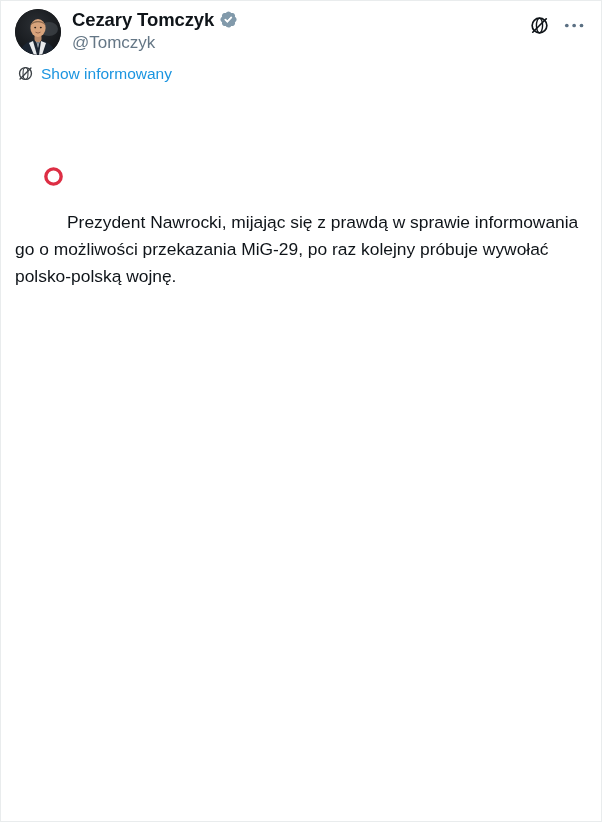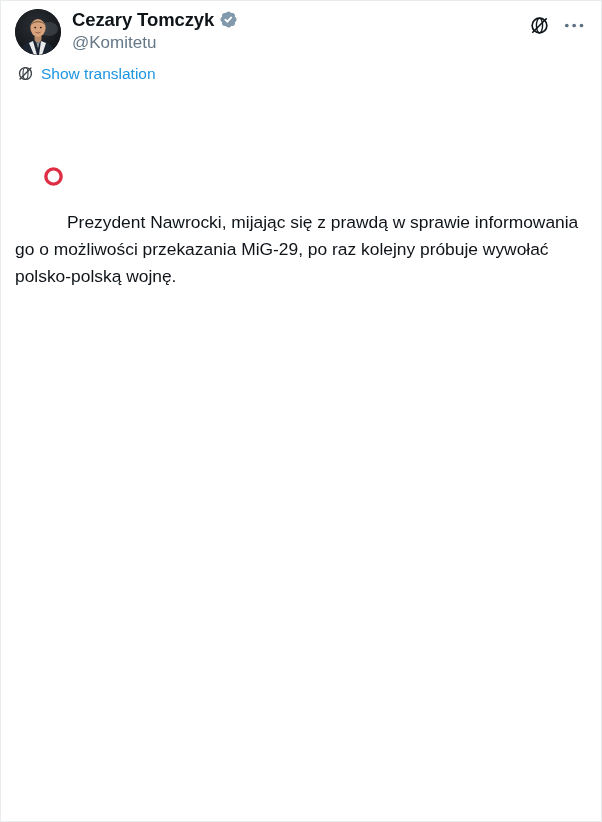--- a/index.html
+++ b/index.html
@@ -191,21 +191,21 @@
     <div class="identity">
       <div class="name-row">
         <span class="display-name">Cezary Tomczyk</span>
         <span class="verified-badge">
           <svg width="19" height="19" viewBox="0 0 22 22" aria-hidden="true">
             <path fill="#829aab" d="M20.396 11c-.018-.646-.215-1.275-.57-1.816-.354-.54-.852-.972-1.438-1.246.223-.607.27-1.264.14-1.897-.131-.634-.437-1.218-.882-1.687-.47-.445-1.053-.75-1.687-.882-.633-.13-1.29-.083-1.897.14-.273-.587-.704-1.086-1.245-1.44S11.647 1.62 11 1.604c-.646.017-1.273.213-1.813.568s-.969.854-1.24 1.44c-.608-.223-1.267-.272-1.902-.14-.635.13-1.22.436-1.69.882-.445.47-.749 1.055-.878 1.688-.13.633-.08 1.29.144 1.896-.587.274-1.087.705-1.443 1.245-.356.54-.555 1.17-.574 1.817.02.647.218 1.276.574 1.817.356.54.856.972 1.443 1.245-.224.606-.274 1.263-.144 1.896.13.634.433 1.218.877 1.688.47.443 1.054.747 1.687.878.633.132 1.29.084 1.897-.136.274.586.705 1.084 1.246 1.439.54.354 1.17.551 1.816.569.647-.016 1.276-.213 1.817-.567s.972-.854 1.245-1.44c.604.239 1.266.296 1.903.164.636-.132 1.22-.447 1.68-.907.46-.46.776-1.044.908-1.681s.075-1.299-.165-1.903c.586-.274 1.084-.705 1.439-1.246.354-.54.551-1.17.569-1.816zM9.662 14.85l-3.429-3.428 1.293-1.302 2.072 2.072 4.4-4.794 1.347 1.246z"></path>
             <path fill="#ffffff" d="M9.662 14.85l-3.429-3.428 1.293-1.302 2.072 2.072 4.4-4.794 1.347 1.246z"></path>
           </svg>
         </span>
       </div>
-      <div class="handle">@Komitetu</div>
+      <div class="handle">@Tomczyk</div>
     </div>
 
     <div class="header-actions">
       <button class="icon-btn" aria-label="translate">
         <svg width="21" height="21" viewBox="0 0 24 24" aria-hidden="true">
           <circle cx="12" cy="12" r="8.4" fill="none" stroke="currentColor" stroke-width="1.9"></circle>
           <ellipse cx="12" cy="12" rx="3.5" ry="8.4" fill="none" stroke="currentColor" stroke-width="1.6"></ellipse>
           <line x1="4.3" y1="19.7" x2="19.7" y2="4.3" stroke="currentColor" stroke-width="1.9" stroke-linecap="round"></line>
         </svg>
       </button>
@@ -220,21 +220,21 @@
   </div>
 
   <div class="translation-row">
     <span class="translate-icon">
       <svg width="17" height="17" viewBox="0 0 24 24" aria-hidden="true">
         <circle cx="12" cy="12" r="8.4" fill="none" stroke="currentColor" stroke-width="1.9"></circle>
         <ellipse cx="12" cy="12" rx="3.5" ry="8.4" fill="none" stroke="currentColor" stroke-width="1.6"></ellipse>
         <line x1="4.3" y1="19.7" x2="19.7" y2="4.3" stroke="currentColor" stroke-width="1.9" stroke-linecap="round"></line>
       </svg>
     </span>
-    <span class="translation-label">Show translation</span>
+    <span class="translation-label">Show informowany</span>
   </div>
 
   <div class="tweet-body">
 
     <p class="tweet-para">
       <span class="bullet-dot">
         <svg width="19" height="19" viewBox="0 0 36 36" aria-hidden="true">
           <circle cx="18" cy="18" r="14.5" fill="none" stroke="#dd2e44" stroke-width="6.4"></circle>
         </svg>
       </span><span>Prezydent Nawrocki, mijając się z prawdą w sprawie informowania go o możliwości przekazania MiG-29, po raz kolejny próbuje wywołać polsko-polską wojnę.</span>

